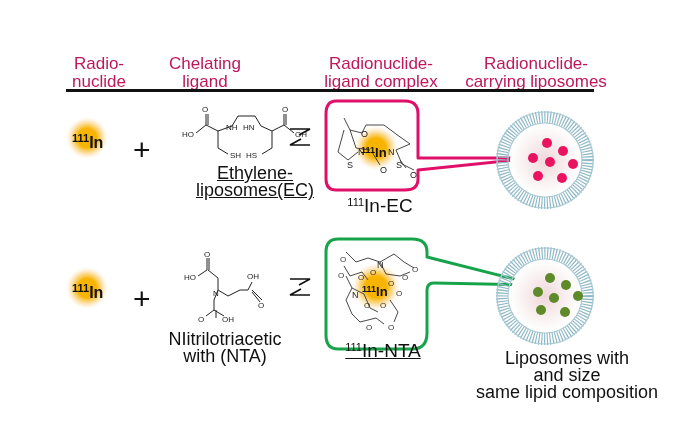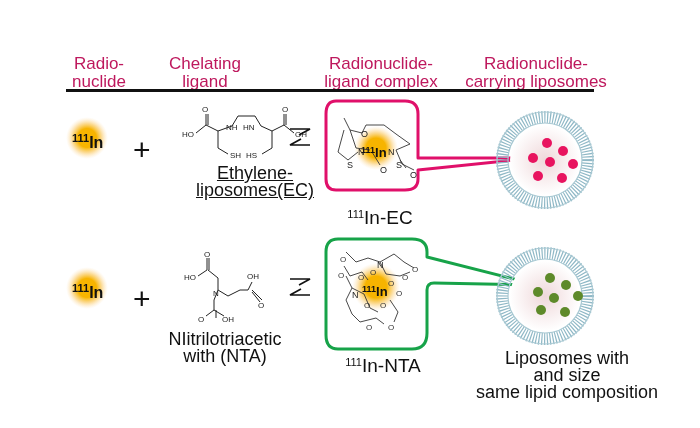--- a/index.html
+++ b/index.html
@@ -163,33 +163,33 @@
 </svg>
 
 <div class="lbl" style="left:72px;top:130px;font-weight:bold;font-size:16px;">
   <span style="display:inline"><span class="sup" style="display:inline">111</span><span style="display:inline">In</span></span>
 </div>
 <div class="plus" style="left:133px;top:135px;">+</div>
 <div class="lbl" style="left:180px;top:165px;width:150px;text-decoration:underline;">
   <span>Ethylene-</span>
   <span>liposomes(EC)</span>
 </div>
-<div class="lbl" style="left:330px;top:206px;width:100px;font-size:19px;">
+<div class="lbl" style="left:330px;top:194px;width:100px;font-size:19px;">
   <span style="display:inline"><span class="sup" style="display:inline">111</span><span style="display:inline">In-EC</span></span>
 </div>
 
 <div class="lbl" style="left:72px;top:280px;font-weight:bold;font-size:16px;">
   <span style="display:inline"><span class="sup" style="display:inline">111</span><span style="display:inline">In</span></span>
 </div>
 <div class="plus" style="left:133px;top:284px;">+</div>
 <div class="lbl" style="left:140px;top:331px;width:170px;">
   <span>NIitrilotriacetic</span>
   <span>with (NTA)</span>
 </div>
-<div class="lbl" style="left:328px;top:354px;width:110px;font-size:19px;">
+<div class="lbl" style="left:328px;top:339px;width:110px;font-size:19px;text-decoration:underline;">
   <span style="display:inline"><span class="sup" style="display:inline">111</span><span style="display:inline">In-NTA</span></span>
 </div>
 
 <div class="lbl" style="left:452px;top:350px;width:230px;">
   <span>Liposomes with</span>
   <span>and size</span>
   <span>same lipid composition</span>
 </div>
 
 </body></html>

